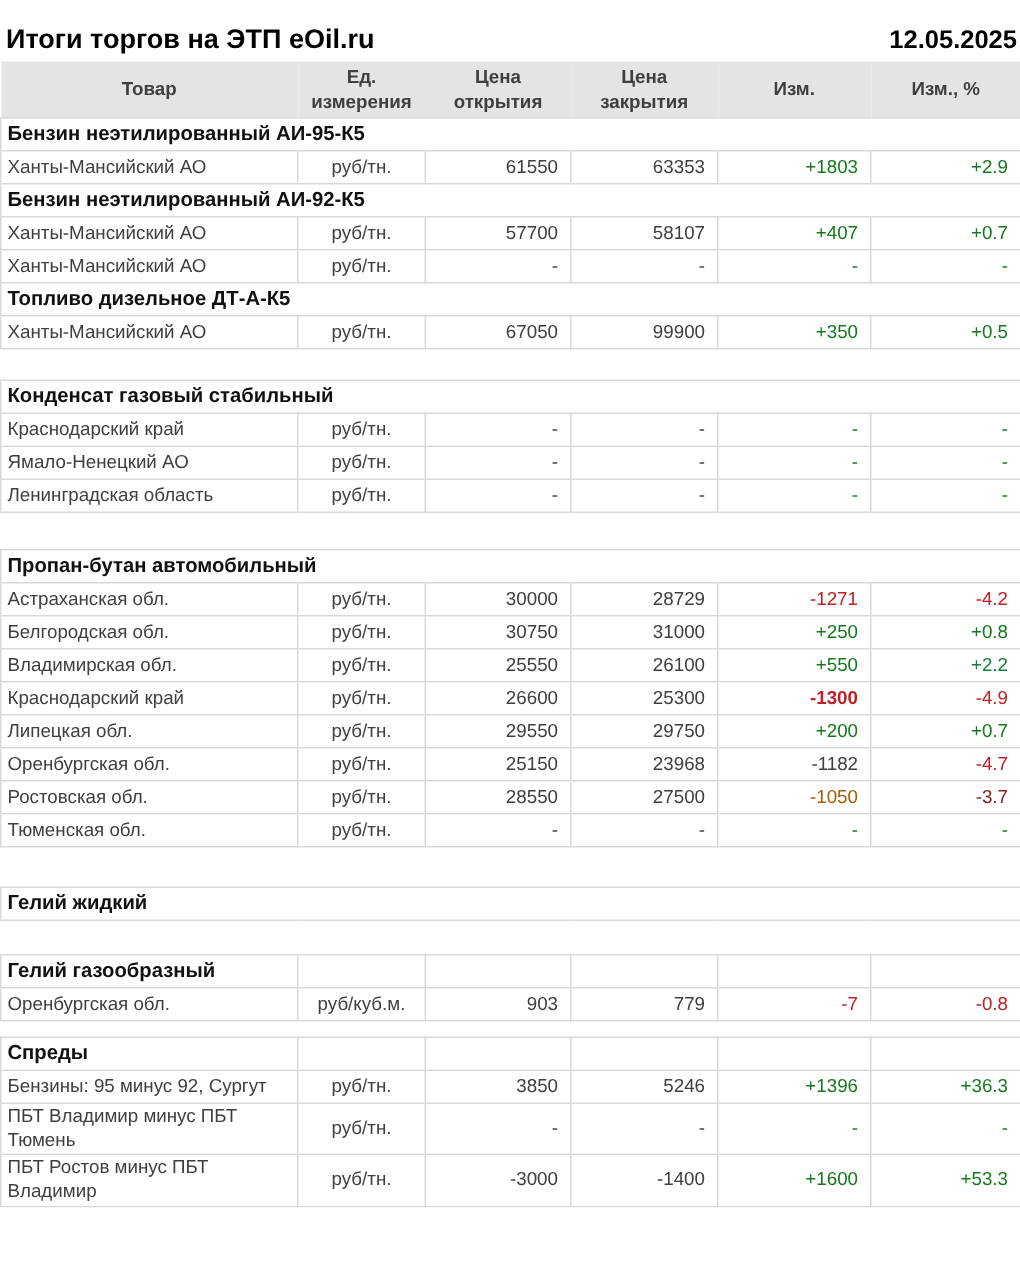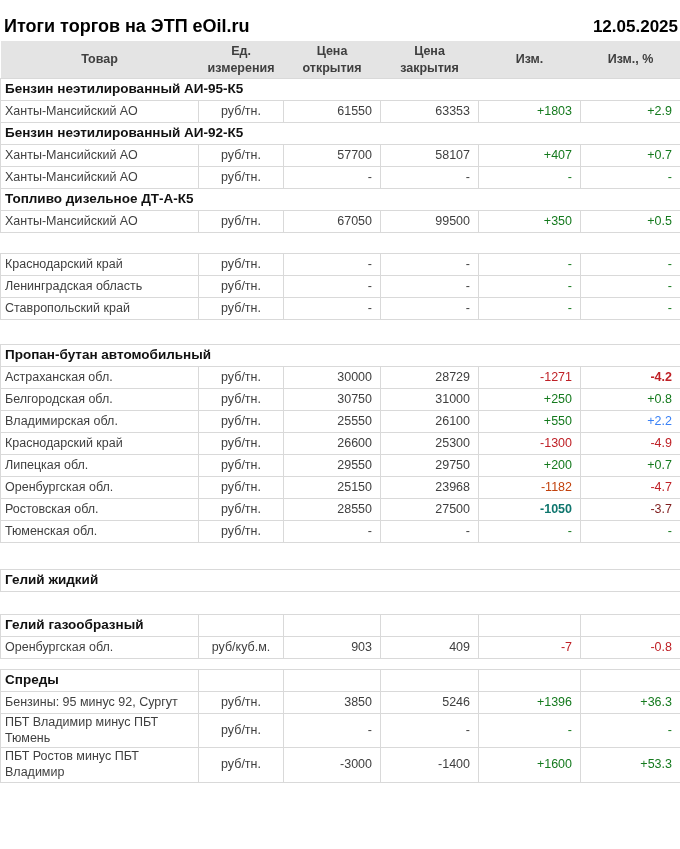--- a/index.html
+++ b/index.html
@@ -94,111 +94,114 @@
           <td class="num chg" style="color: rgb(21, 122, 30);">-</td>
           <td class="num chg" style="color: rgb(21, 122, 30);">-</td>
         </tr>
         <tr class="section-row">
           <td colspan="6" class="section-name section-span">Топливо дизельное ДТ-А-К5</td>
         </tr>
         <tr class="data-row">
           <td class="">Ханты-Мансийский АО</td>
           <td class="unit">руб/тн.</td>
           <td class="num">67050</td>
-          <td class="num">99500</td>
+          <td class="num">99900</td>
           <td class="num chg" style="color: rgb(21, 122, 30);">+350</td>
           <td class="num chg" style="color: rgb(21, 122, 30);">+0.5</td>
         </tr>
         <tr class="gap-row">
           <td colspan="6" style="height: 20px;"></td>
         </tr>
+        <tr class="section-row">
+          <td colspan="6" class="section-name section-span">Конденсат газовый стабильный</td>
+        </tr>
         <tr class="data-row">
           <td class="">Краснодарский край</td>
           <td class="unit">руб/тн.</td>
           <td class="num">-</td>
           <td class="num">-</td>
           <td class="num chg" style="color: rgb(21, 122, 30);">-</td>
           <td class="num chg" style="color: rgb(21, 122, 30);">-</td>
         </tr>
         <tr class="data-row">
+          <td class="">Ямало-Ненецкий АО</td>
+          <td class="unit">руб/тн.</td>
+          <td class="num">-</td>
+          <td class="num">-</td>
+          <td class="num chg" style="color: rgb(21, 122, 30);">-</td>
+          <td class="num chg" style="color: rgb(21, 122, 30);">-</td>
+        </tr>
+        <tr class="data-row">
           <td class="">Ленинградская область</td>
-          <td class="unit">руб/тн.</td>
-          <td class="num">-</td>
-          <td class="num">-</td>
-          <td class="num chg" style="color: rgb(21, 122, 30);">-</td>
-          <td class="num chg" style="color: rgb(21, 122, 30);">-</td>
-        </tr>
-        <tr class="data-row">
-          <td class="">Ставропольский край</td>
           <td class="unit">руб/тн.</td>
           <td class="num">-</td>
           <td class="num">-</td>
           <td class="num chg" style="color: rgb(21, 122, 30);">-</td>
           <td class="num chg" style="color: rgb(21, 122, 30);">-</td>
         </tr>
         <tr class="gap-row">
           <td colspan="6" style="height: 24px;"></td>
         </tr>
         <tr class="section-row">
           <td colspan="6" class="section-name section-span">Пропан-бутан автомобильный</td>
         </tr>
         <tr class="data-row">
           <td class="">Астраханская обл.</td>
           <td class="unit">руб/тн.</td>
           <td class="num">30000</td>
           <td class="num">28729</td>
           <td class="num chg" style="color: rgb(191, 32, 38);">-1271</td>
-          <td class="num chg" style="color: rgb(191, 32, 38); font-weight: bold;">-4.2</td>
+          <td class="num chg" style="color: rgb(191, 32, 38);">-4.2</td>
         </tr>
         <tr class="data-row">
           <td class="">Белгородская обл.</td>
           <td class="unit">руб/тн.</td>
           <td class="num">30750</td>
           <td class="num">31000</td>
           <td class="num chg" style="color: rgb(21, 122, 30);">+250</td>
           <td class="num chg" style="color: rgb(21, 122, 30);">+0.8</td>
         </tr>
         <tr class="data-row">
           <td class="">Владимирская обл.</td>
           <td class="unit">руб/тн.</td>
           <td class="num">25550</td>
           <td class="num">26100</td>
           <td class="num chg" style="color: rgb(21, 122, 30);">+550</td>
-          <td class="num chg" style="color: #3b82f6;">+2.2</td>
+          <td class="num chg" style="color: #15803d;">+2.2</td>
         </tr>
         <tr class="data-row">
           <td class="">Краснодарский край</td>
           <td class="unit">руб/тн.</td>
           <td class="num">26600</td>
           <td class="num">25300</td>
-          <td class="num chg" style="color: rgb(191, 32, 38);">-1300</td>
+          <td class="num chg" style="color: rgb(191, 32, 38); font-weight: bold;">-1300</td>
           <td class="num chg" style="color: rgb(191, 32, 38);">-4.9</td>
         </tr>
         <tr class="data-row">
           <td class="">Липецкая обл.</td>
           <td class="unit">руб/тн.</td>
           <td class="num">29550</td>
           <td class="num">29750</td>
           <td class="num chg" style="color: rgb(21, 122, 30); padding-left: 44px;">+200</td>
           <td class="num chg" style="color: rgb(21, 122, 30);">+0.7</td>
         </tr>
         <tr class="data-row">
           <td class="">Оренбургская обл.</td>
           <td class="unit">руб/тн.</td>
           <td class="num">25150</td>
           <td class="num">23968</td>
-          <td class="num chg" style="color: #c2410c;">-1182</td>
+          <td class="num chg" style="color: #404040;">-1182</td>
           <td class="num chg" style="color: rgb(191, 32, 38);">-4.7</td>
         </tr>
         <tr class="data-row">
           <td class="">Ростовская обл.</td>
           <td class="unit">руб/тн.</td>
           <td class="num">28550</td>
           <td class="num">27500</td>
-          <td class="num chg" style="color: #0f766e; font-weight: bold;">-1050</td>
+          <td class="num chg" style="color: #a16207;">-1050</td>
           <td class="num chg" style="color: #7f1d1d;">-3.7</td>
         </tr>
         <tr class="data-row">
           <td class="">Тюменская обл.</td>
           <td class="unit">руб/тн.</td>
           <td class="num">-</td>
           <td class="num">-</td>
           <td class="num chg" style="color: rgb(21, 122, 30);">-</td>
           <td class="num chg" style="color: rgb(21, 122, 30);">-</td>
         </tr>
@@ -216,21 +219,21 @@
           <td></td>
           <td></td>
           <td></td>
           <td></td>
           <td></td>
         </tr>
         <tr class="data-row">
           <td class="">Оренбургская обл.</td>
           <td class="unit">руб/куб.м.</td>
           <td class="num">903</td>
-          <td class="num">409</td>
+          <td class="num">779</td>
           <td class="num chg" style="color: rgb(191, 32, 38);">-7</td>
           <td class="num chg" style="color: rgb(191, 32, 38);">-0.8</td>
         </tr>
         <tr class="gap-row">
           <td colspan="6" style="height: 10px;"></td>
         </tr>
         <tr class="section-row">
           <td class="section-name">Спреды</td>
           <td></td>
           <td></td>

